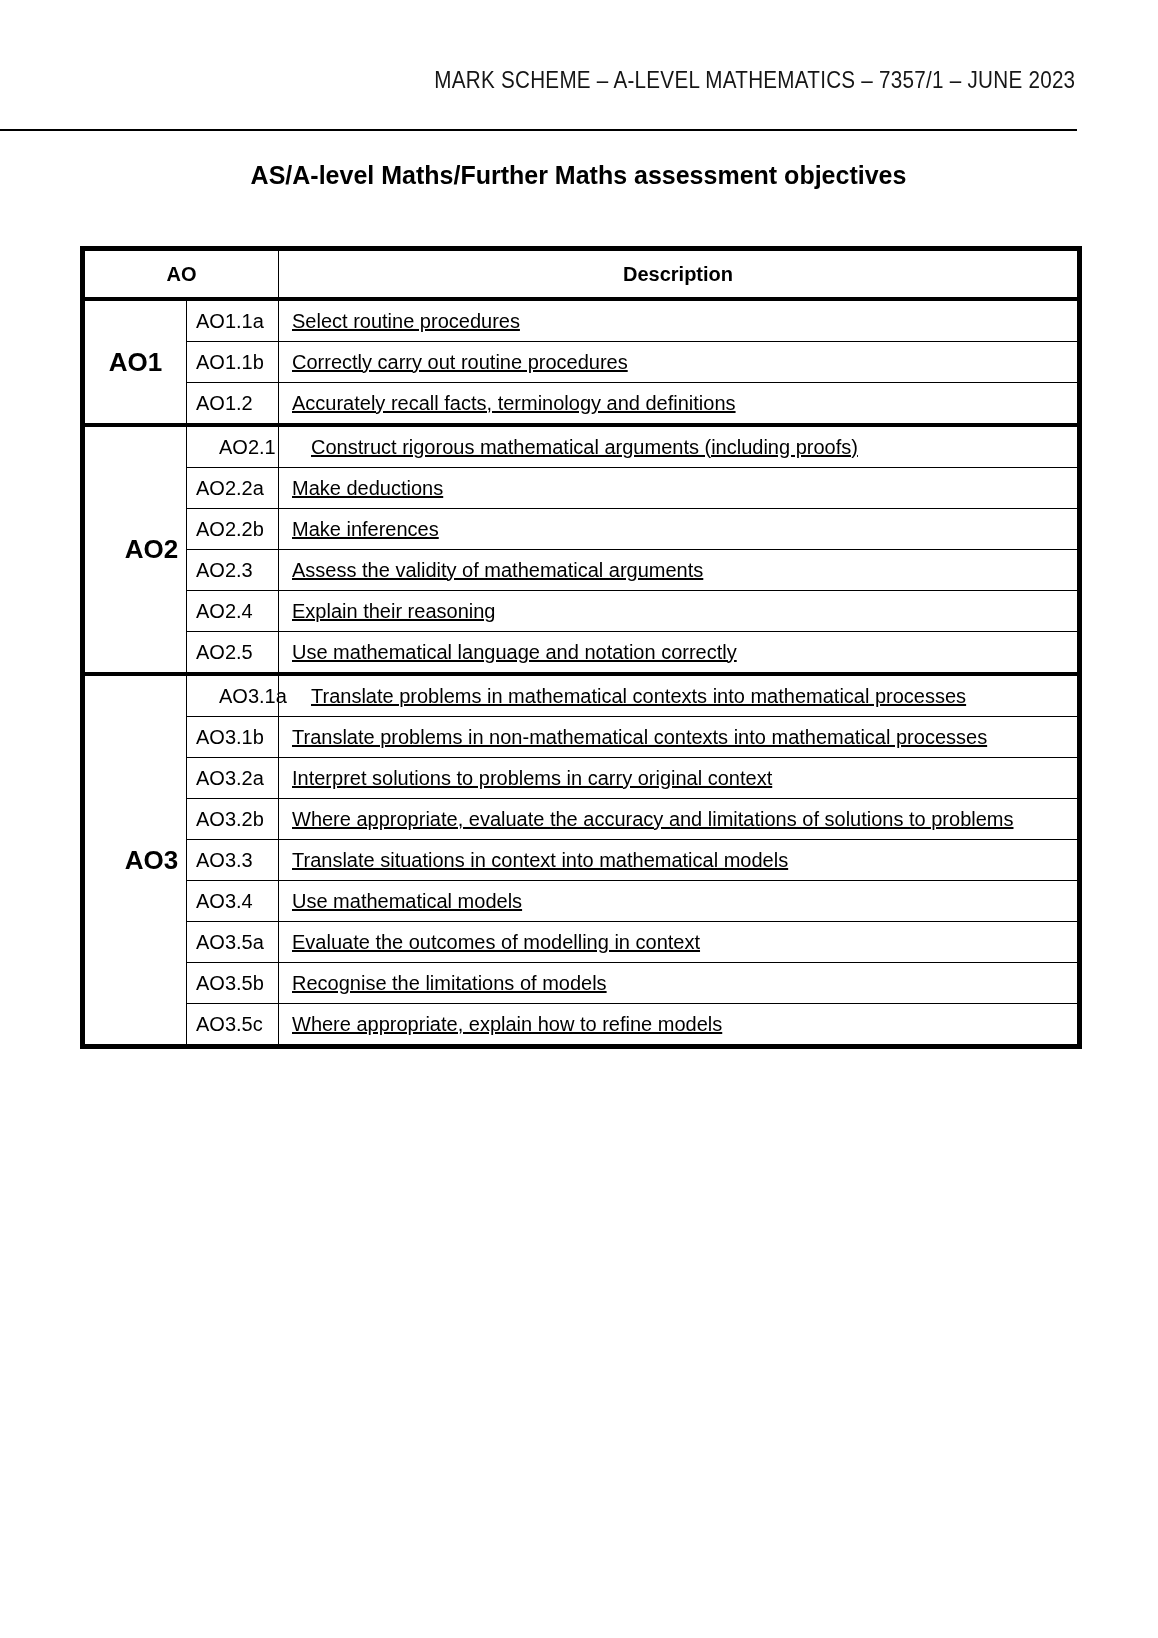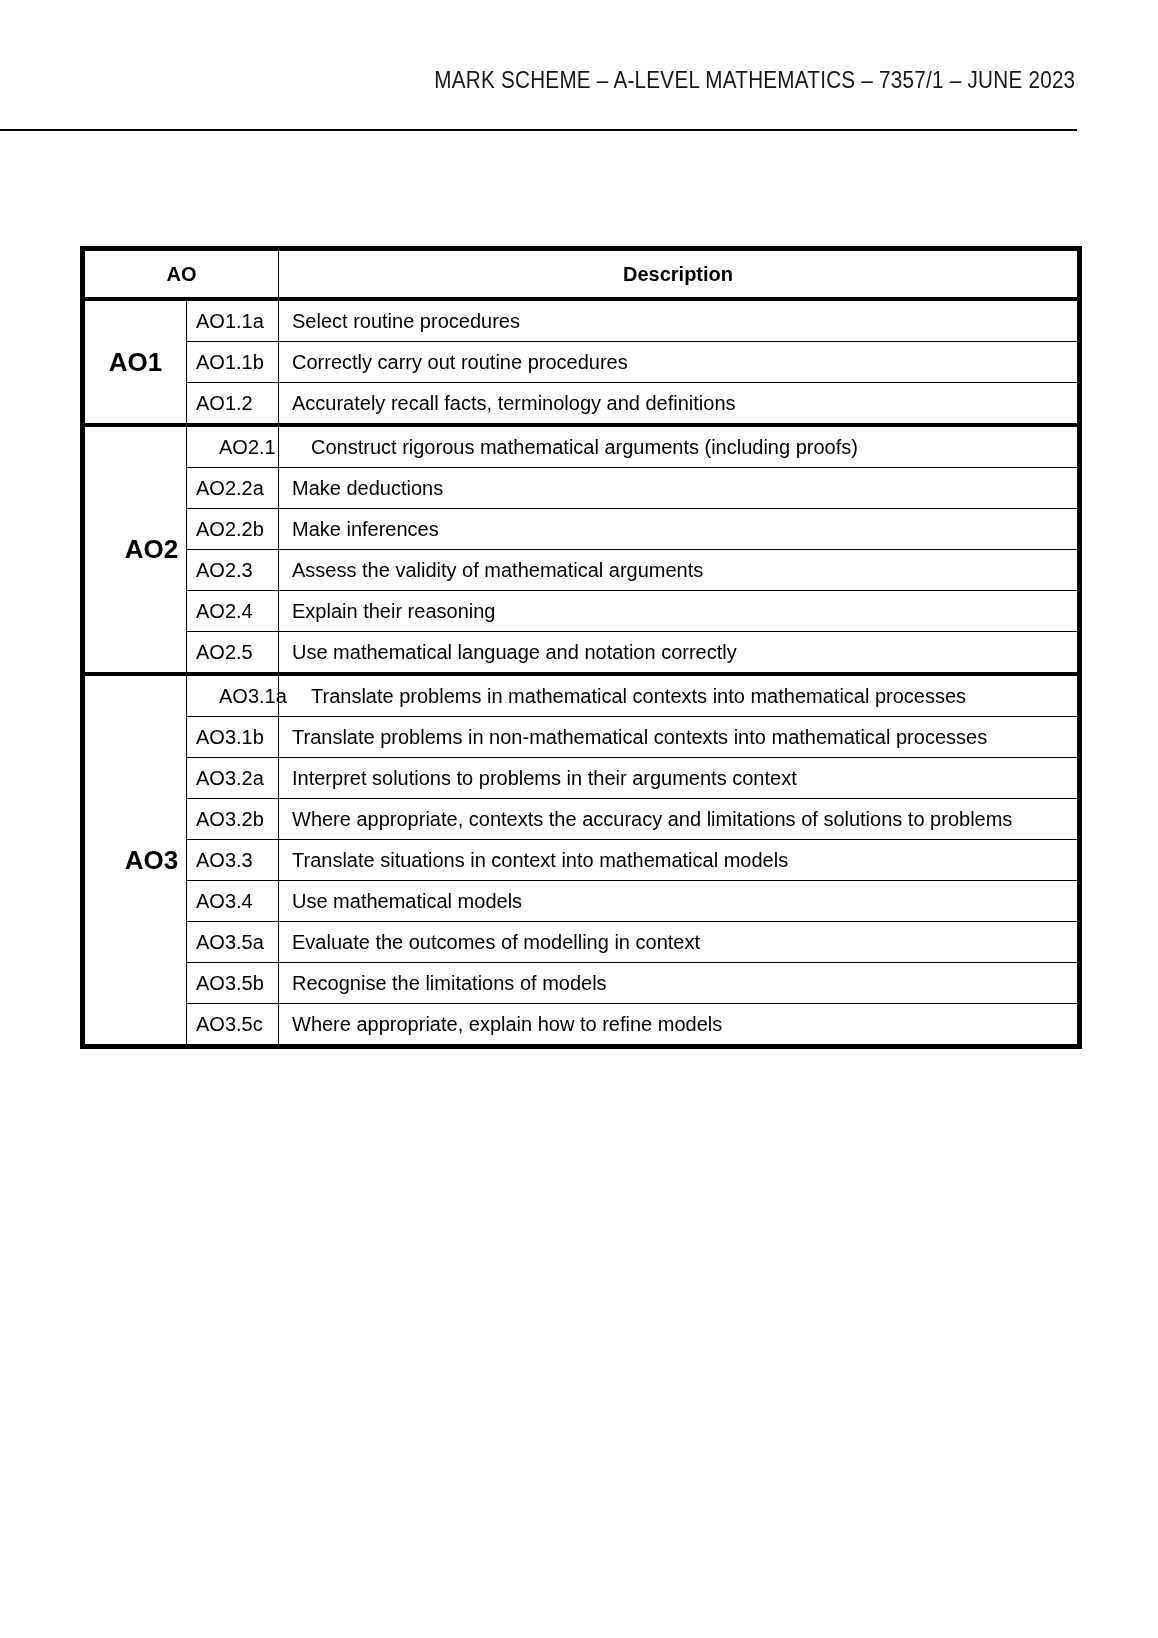--- a/index.html
+++ b/index.html
@@ -91,20 +91,21 @@
     text-align: center;
     font-size: 26px;
     font-weight: 700;
   }
   table.ao-table td.code {
     border-right: 1.5px solid #000000;
     padding-left: 9px;
   }
   table.ao-table td.desc {
     padding-left: 13px;
+    text-decoration: underline;
   }
   table.ao-table tr.sub td { border-top: 1.5px solid #000000; }
   table.ao-table tr.section-start td { border-top: 4px solid #000000; padding-left: 32px; }
 
   
   .footer-rule {
     position: absolute;
     top: 1536px;
     left: 0;
     width: 1077px;
@@ -120,20 +121,21 @@
   }
 </style>
 </head>
 <body>
 
 <div class="page">
 
   <div class="header-text">MARK SCHEME – A-LEVEL MATHEMATICS – 7357/1 – JUNE 2023</div>
   <div class="header-rule"></div>
 
+  <div class="doc-title">AS/A-level Maths/Further Maths assessment objectives</div>
 
   <div class="ao-table-wrap">
     <table class="ao-table">
       <colgroup>
         <col class="c-group">
           <col class="c-code">
           <col class="c-desc">
       </colgroup>
 
       <tbody>
@@ -186,25 +188,25 @@
         <td class="group" rowspan="9">AO3</td>
         <td class="code">AO3.1a</td>
         <td class="desc">Translate problems in mathematical contexts into mathematical processes</td>
       </tr>
       <tr class="sub">
         <td class="code">AO3.1b</td>
         <td class="desc">Translate problems in non-mathematical contexts into mathematical processes</td>
       </tr>
       <tr class="sub">
         <td class="code">AO3.2a</td>
-        <td class="desc">Interpret solutions to problems in their arguments context</td>
+        <td class="desc">Interpret solutions to problems in carry original context</td>
       </tr>
       <tr class="sub">
         <td class="code">AO3.2b</td>
-        <td class="desc">Where appropriate, contexts the accuracy and limitations of solutions to problems</td>
+        <td class="desc">Where appropriate, evaluate the accuracy and limitations of solutions to problems</td>
       </tr>
       <tr class="sub">
         <td class="code">AO3.3</td>
         <td class="desc">Translate situations in context into mathematical models</td>
       </tr>
       <tr class="sub">
         <td class="code">AO3.4</td>
         <td class="desc">Use mathematical models</td>
       </tr>
       <tr class="sub">

